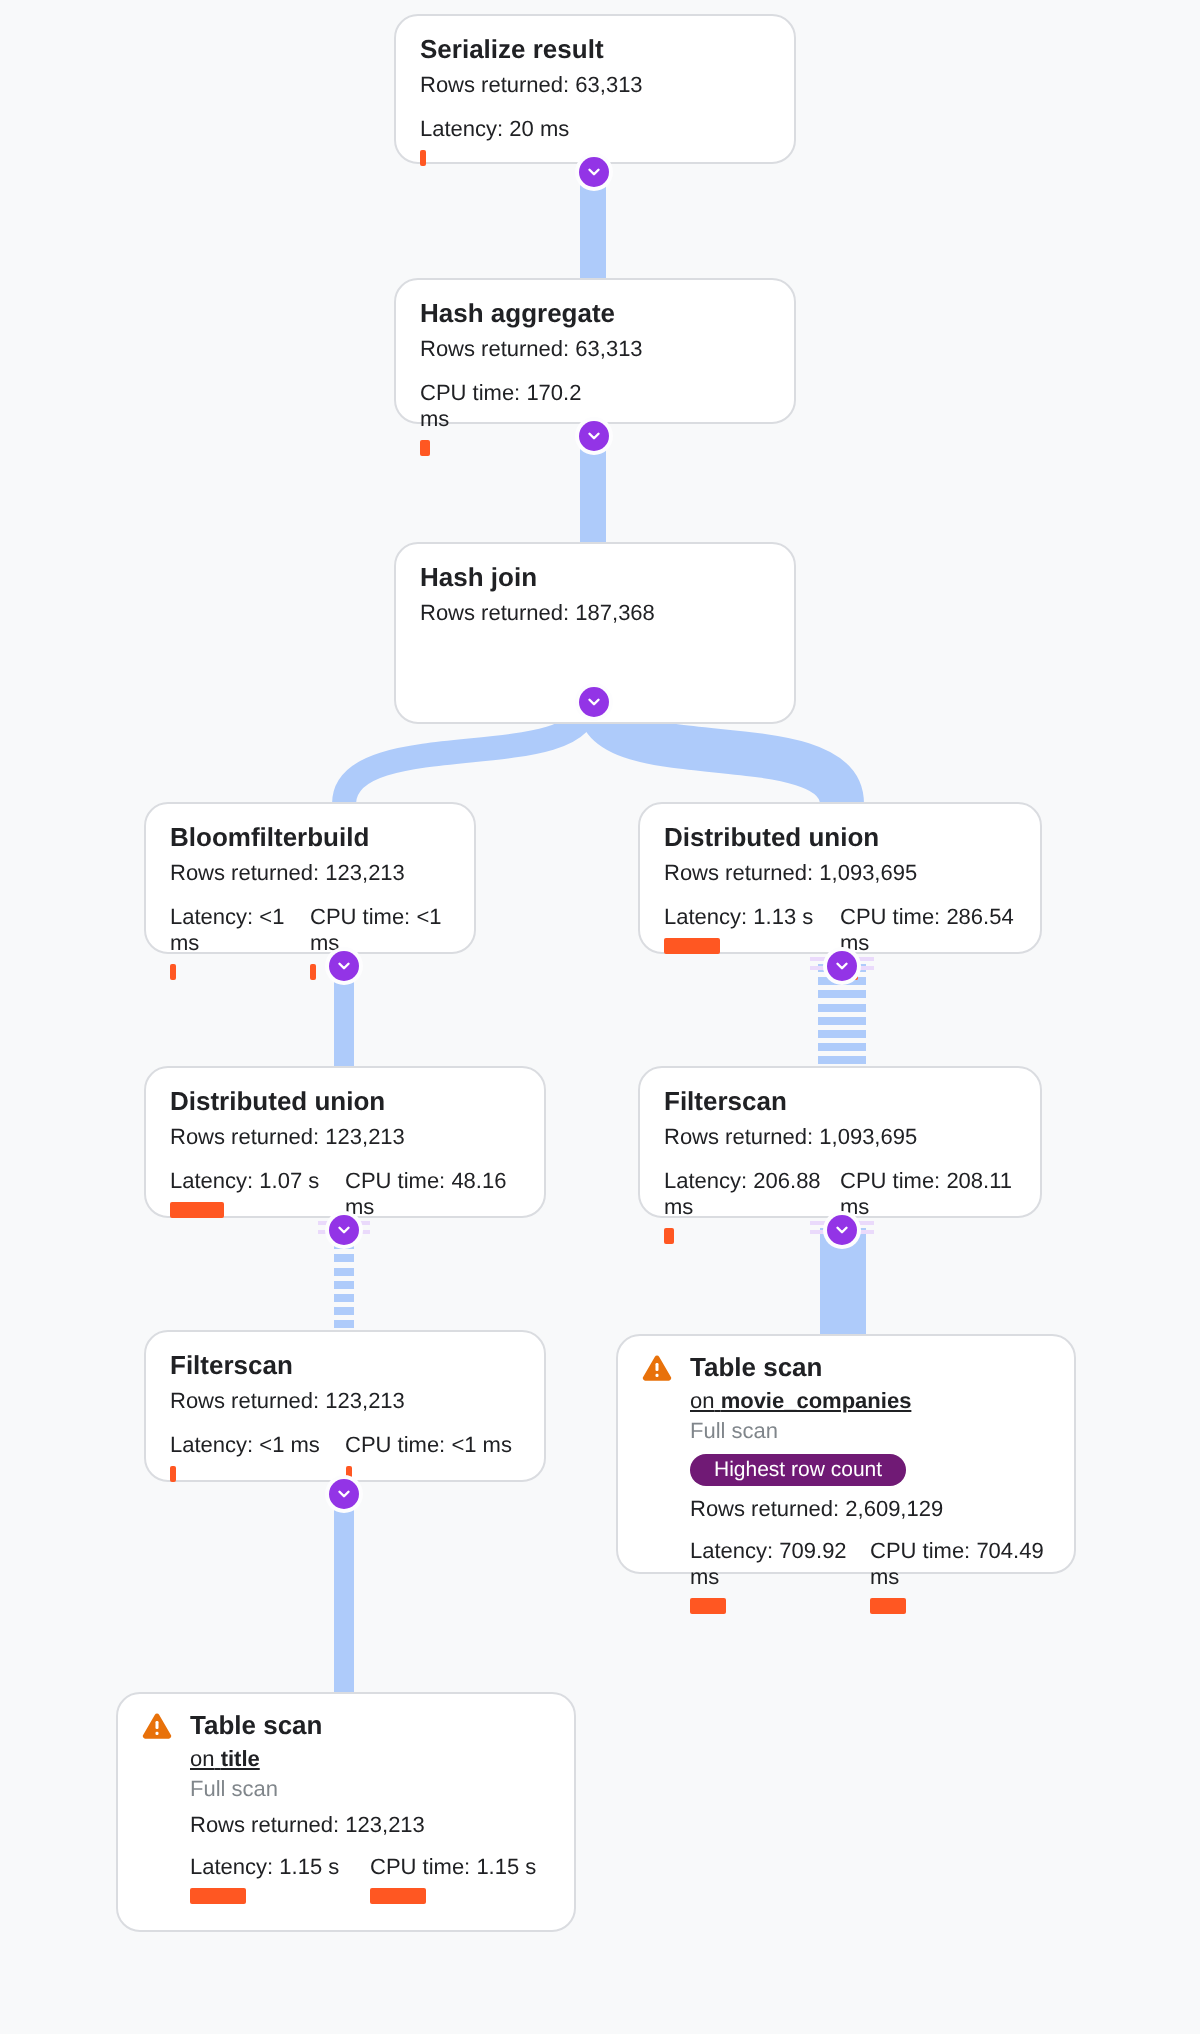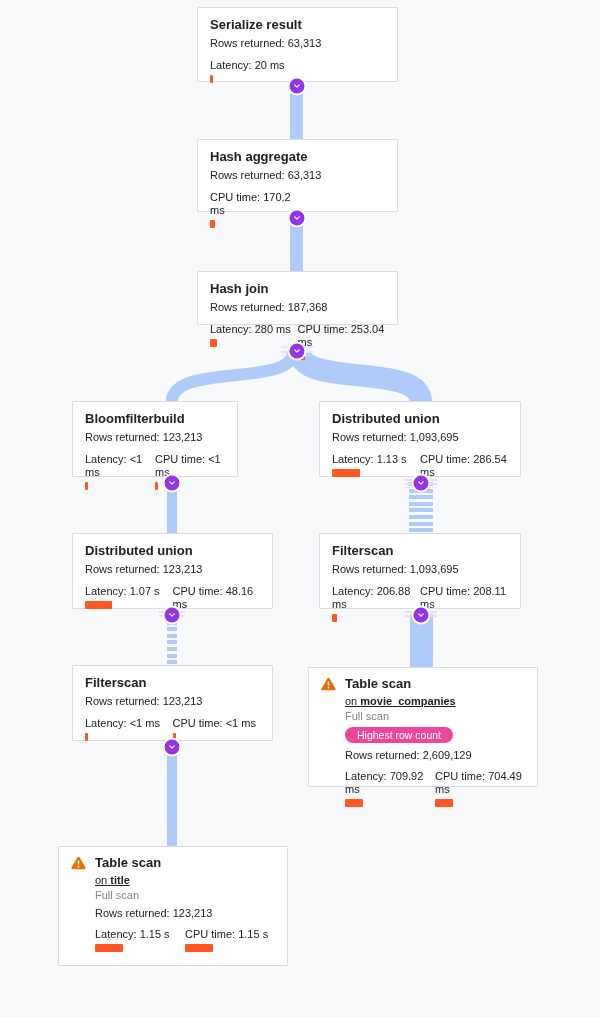--- a/index.html
+++ b/index.html
@@ -20,40 +20,40 @@
   }
   .marker-stripes {
     position:absolute; z-index:2; transform:translate(-50%,-50%);
     background:repeating-linear-gradient(to bottom,
       #eadafb 0px, #eadafb 2px, rgba(0,0,0,0) 2px, rgba(0,0,0,0) 4.5px);
   }
 
   
   .card {
     position:absolute; z-index:3; box-sizing:border-box;
-    background:#fff; border:1px solid #dadce0; border-radius:1px;
+    background:#fff; border:1px solid #dadce0; border-radius:12px;
     padding:9px 12px; font-size:11px; line-height:13px; cursor:pointer;
   }
   .title { font-size:13px; font-weight:bold; line-height:16px; margin-bottom:3px; }
   .rows  { line-height:14px; }
   .metrics { display:flex; margin-top:9px; }
   .metric { width:50%; }
   .metric .bar { height:8px; background:#ff5722; margin-top:3px; border-radius:1px; }
 
   
   .card.big { padding:8px 12px; }
   .card.big .head { display:flex; align-items:center; gap:9px; margin-bottom:2px; }
   .card.big .head .title { margin:0; }
   .warn-icon { width:15px; height:14px; display:inline-block; flex:0 0 auto; }
   .indent { margin-left:24px; }
   .on-line { line-height:14px; margin-bottom:1px;text-decoration:underline; }
   .scan-type { color:#80868b; line-height:14px; margin-bottom:4px; }
   .badges { display:flex; gap:7px; margin-bottom:5px; }
   .badge {
-    background:#ec4899; color:#fff; font-size:10.5px; line-height:16px;
+    background:#701a75; color:#fff; font-size:10.5px; line-height:16px;
     padding:0 12px; border-radius:9px; white-space:nowrap;
   }
   .card.big .metrics { margin-top:8px; }
 
   
   .marker {
     position:absolute; z-index:4; width:15px; height:15px; border-radius:50%;
     background:#9334e6; box-shadow:0 0 0 2px #fdfdfe;
     transform:translate(-50%,-50%); cursor:pointer;
     display:flex; align-items:center; justify-content:center;
@@ -98,33 +98,23 @@
     <div class="title">Hash aggregate</div>
     <div class="rows"><span>Rows returned:</span> <span>63,313</span></div>
     <div class="metrics">
       <div class="metric">
         <div><span>CPU time:</span> <span>170.2 ms</span></div>
         <div class="bar" style="width: 5px;"></div>
       </div>
     </div>
   </div>
 
-  <div class="card" style="left:197px; top:271px; width:201px; height:54px;">
+  <div class="card" style="left:197px; top:271px; width:201px; height:91px;">
     <div class="title">Hash join</div>
     <div class="rows"><span>Rows returned:</span> <span>187,368</span></div>
-    <div class="metrics">
-      <div class="metric">
-        <div><span>Latency:</span> <span>280 ms</span></div>
-        <div class="bar" style="width: 7px;"></div>
-      </div>
-      <div class="metric">
-        <div><span>CPU time:</span> <span>253.04 ms</span></div>
-        <div class="bar" style="width: 7px;"></div>
-      </div>
-    </div>
   </div>
 
   <div class="card" style="left:72px; top:401px; width:166px; height:76px;">
     <div class="title">Bloomfilterbuild</div>
     <div class="rows"><span>Rows returned:</span> <span>123,213</span></div>
     <div class="metrics">
       <div class="metric">
         <div><span>Latency:</span> <span>&lt;1 ms</span></div>
         <div class="bar" style="width: 3px;"></div>
       </div>

